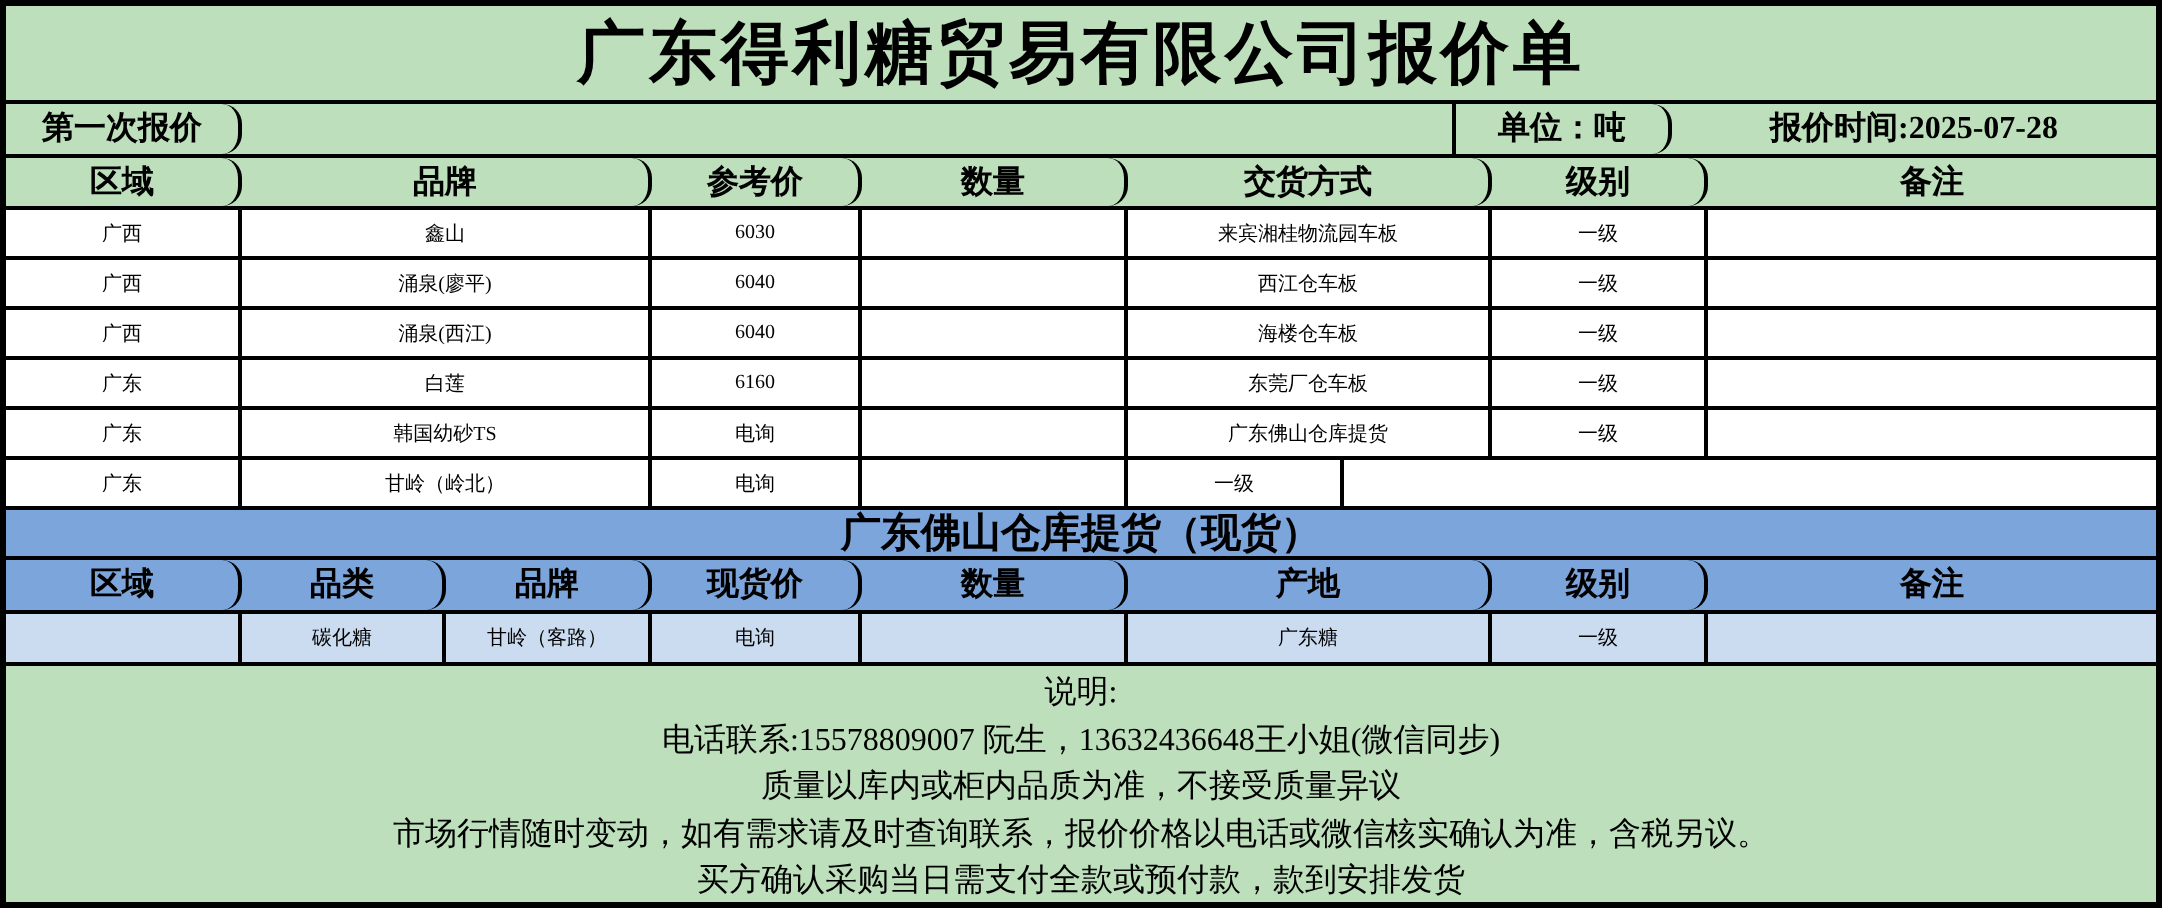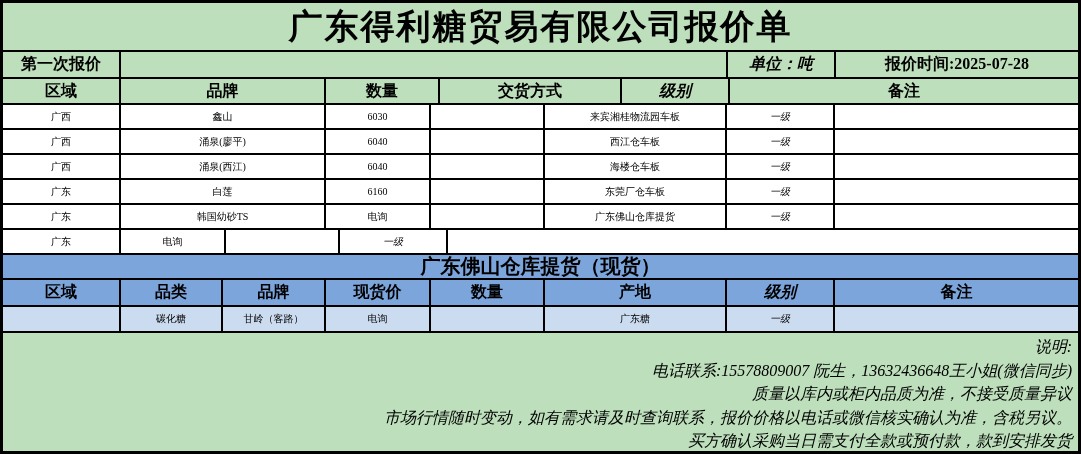--- a/index.html
+++ b/index.html
@@ -34,56 +34,55 @@
   .meta-row    { height: 27px; }
   .header-row  { height: 26px; }
   .data-row    { height: 25px; background: #fff; }
   .banner-row  { height: 25px; }
   .bheader-row { height: 27px; }
   .bdata-row   { height: 26px; }
   .notes-row   { flex: 1; border-bottom: none; }
 
   
   .w118 { width: 118px; } .w205 { width: 205px; } .w105 { width: 105px; }
-  .w115 { width: 114px; } .w182 { width: 182px; } .w108 { width: 108px; font-style: italic; }
+  .w115 { width: 133px; } .w182 { width: 182px; } .w108 { width: 108px; }
   
   .w102 { width: 102px; } .w103 { width: 103px; }
   .w607 { width: 607px; }
 
   .title-cell {
     flex: 1;
     font-size: 34px;
     font-weight: bold;
     letter-spacing: 2px;
     border-right: none;
   }
   .bold { font-weight: bold; }
-  .fs16 { font-size: 16px; }
+  .fs16 { font-size: 16px; border-radius: 10px; }
   .fs15 { font-size: 10px; }
 
   .green-bg { background: var(--green, #BDDFBB); }
   .blue-bg  { background: var(--blue-header, #7CA5DC); }
   .lblue-bg { background: var(--blue-light, #CBDBF0); }
 
   .banner-cell { flex: 1; border-right: none; font-weight: bold; font-size: 20px; }
 
   .notes {
     background: var(--green, #BDDFBB);
     padding: 2px 6px 0 6px;
     display: flex;
     flex-direction: column;
     width: 100%;
   }
   .note-line {
     font-size: 16px;
     line-height: 23.5px;
-    text-align: right;
+    text-align: center;
     color: #000;
     white-space: nowrap;
-    font-style: italic;
   }
 </style>
 </head>
 <body>
 
 <div class="sheet">
 
   <div class="row title-row green-bg">
     <div class="cell title-cell green-bg">广东得利糖贸易有限公司报价单</div>
   </div>
@@ -91,20 +90,21 @@
   <div class="row meta-row green-bg">
     <div class="cell w118 fs16 bold green-bg">第一次报价</div>
     <div class="cell w607 green-bg"></div>
     <div class="cell w108 fs16 bold green-bg">单位：吨</div>
     <div class="cell fs16 bold green-bg">报价时间:2025-07-28</div>
   </div>
 
   <div class="row header-row green-bg">
     <div class="cell w118 fs16 bold green-bg">区域</div>
     <div class="cell w205 fs16 bold green-bg">品牌</div>
+    <div class="cell w105 fs16 bold green-bg">参考价</div>
     <div class="cell w115 fs16 bold green-bg">数量</div>
     <div class="cell w182 fs16 bold green-bg">交货方式</div>
     <div class="cell w108 fs16 bold green-bg">级别</div>
     <div class="cell fs16 bold green-bg">备注</div>
   </div>
 
   <div class="row data-row">
     <div class="cell w118 fs15">广西</div>
     <div class="cell w205 fs15">鑫山</div>
     <div class="cell w105 fs15">6030</div>
@@ -144,20 +144,21 @@
     <div class="cell w118 fs15">广东</div>
     <div class="cell w205 fs15">韩国幼砂TS</div>
     <div class="cell w105 fs15">电询</div>
     <div class="cell w115 fs15"></div>
     <div class="cell w182 fs15">广东佛山仓库提货</div>
     <div class="cell w108 fs15">一级</div>
     <div class="cell fs15"></div>
   </div>
   <div class="row data-row">
     <div class="cell w118 fs15">广东</div>
+    <div class="cell w205 fs15">甘岭（岭北）</div>
     <div class="cell w105 fs15">电询</div>
     <div class="cell w115 fs15"></div>
     <div class="cell w108 fs15">一级</div>
     <div class="cell fs15"></div>
   </div>
 
   <div class="row banner-row blue-bg">
     <div class="cell banner-cell blue-bg">广东佛山仓库提货（现货）</div>
   </div>
 

